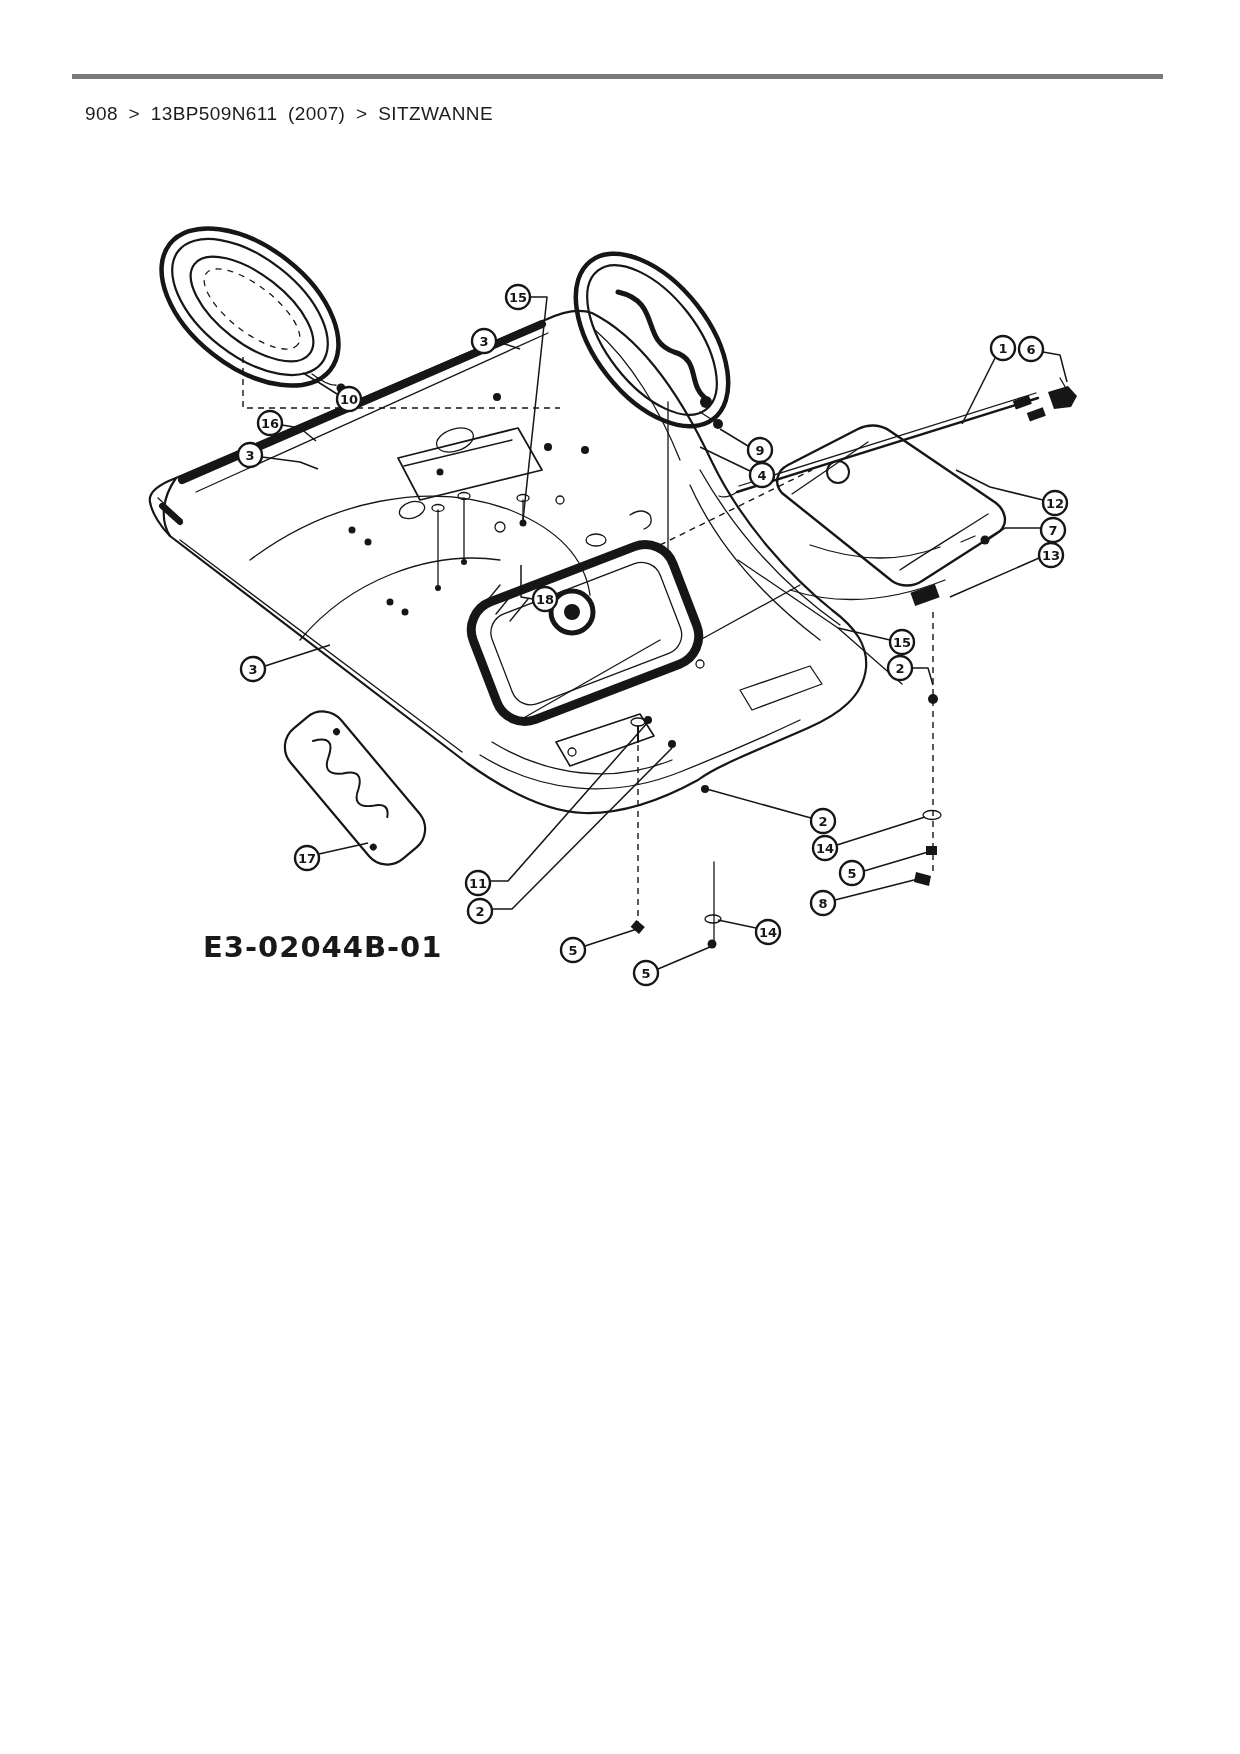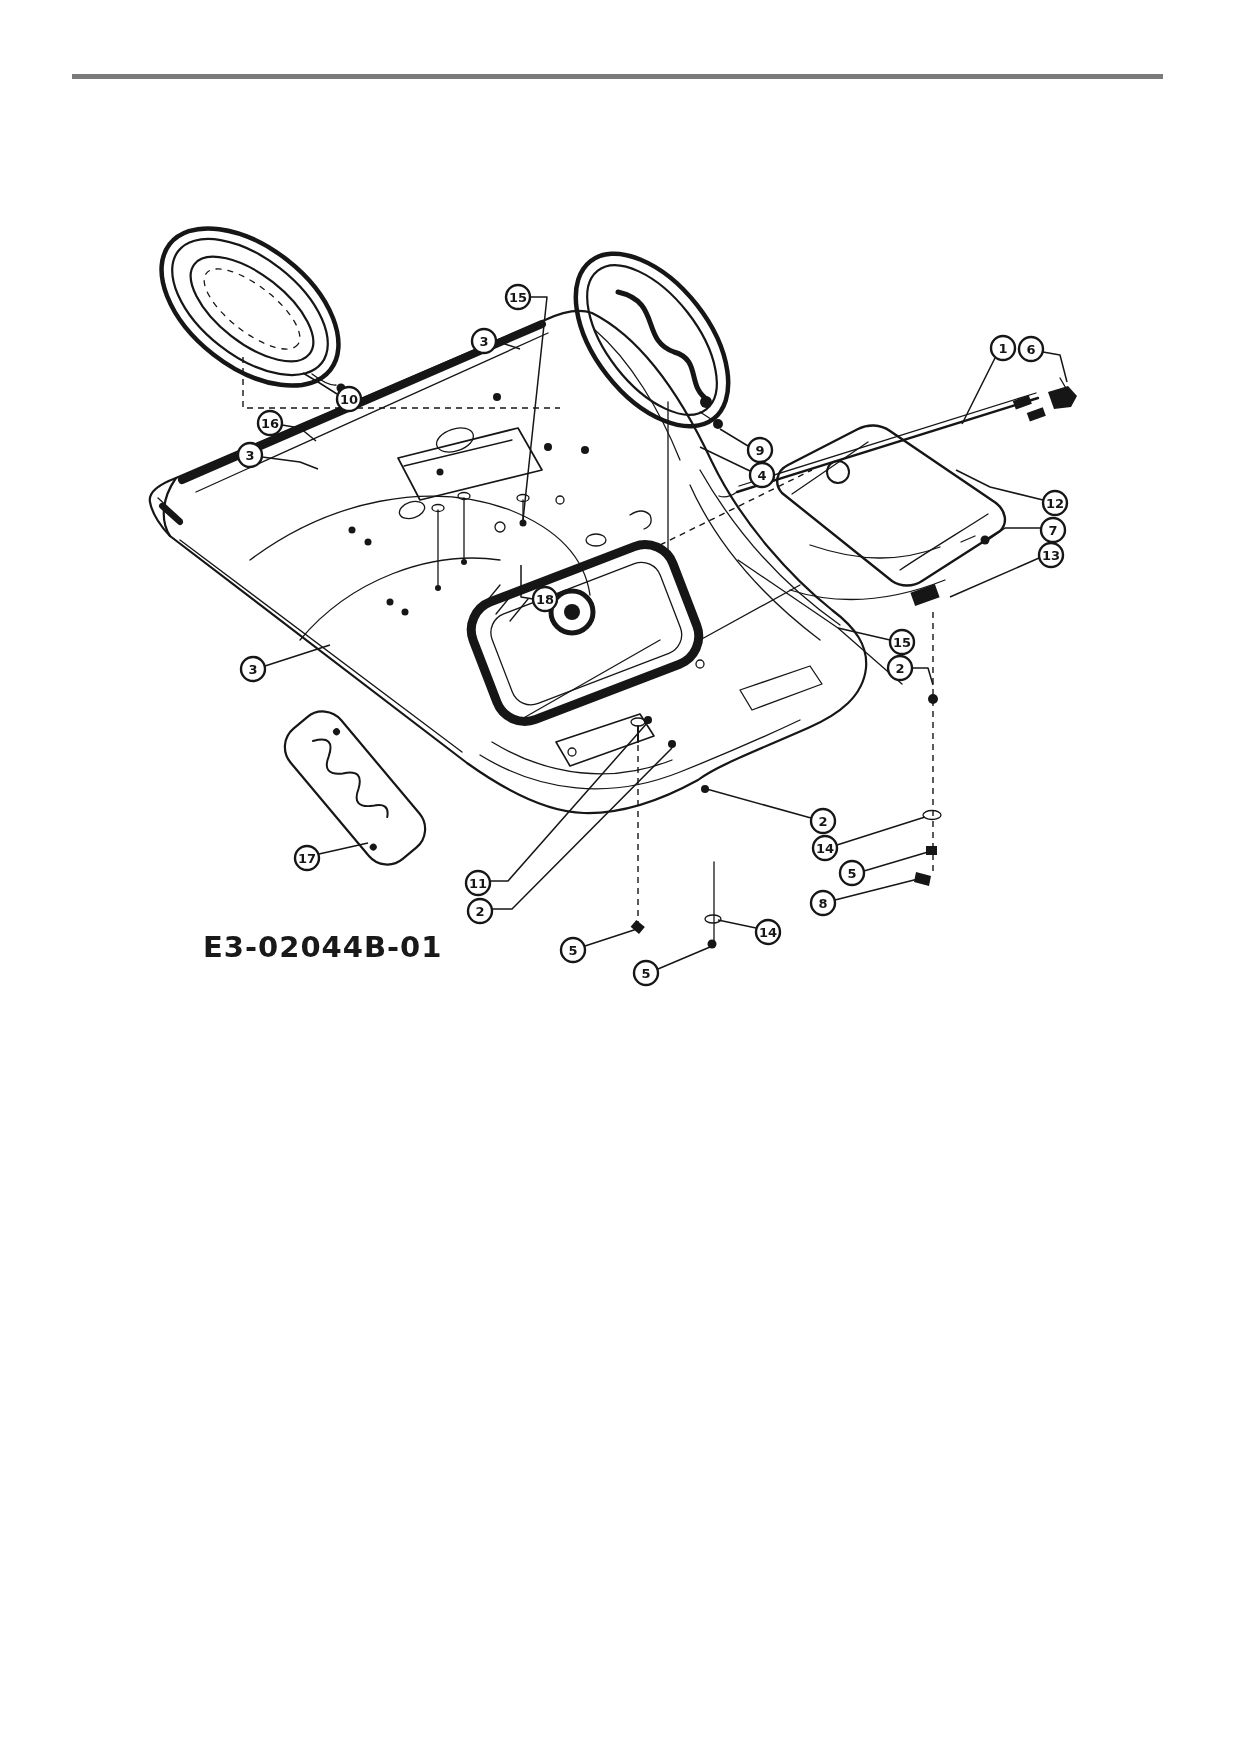--- a/index.html
+++ b/index.html
@@ -18,20 +18,21 @@
   .co-circle{fill:#fff;stroke:#161616;stroke-width:2.4px;}
   .co-num{font:bold 13px "DejaVu Sans",sans-serif;fill:#161616;text-anchor:middle;}
   .fig-code{font:bold 29px "DejaVu Sans",sans-serif;fill:#191919;letter-spacing:1px;}
 </style>
 </head>
 <body>
 
 <div id="page">
 
   <div id="top-rule"></div>
+  <div id="breadcrumb">908 &gt; 13BP509N611 (2007) &gt; SITZWANNE</div>
 
   <svg id="diagram-svg" width="1240" height="1754" viewBox="0 0 1240 1754">
 
     <g>
       <ellipse class="ln" cx="250" cy="307" rx="102" ry="60" transform="rotate(38 250 307)" style="stroke-width:4.5"></ellipse>
       <ellipse class="ln" cx="250" cy="307" rx="91" ry="49" transform="rotate(38 250 307)"></ellipse>
       <ellipse class="ln" cx="252" cy="309" rx="73" ry="34" transform="rotate(38 252 309)"></ellipse>
       <ellipse class="th" cx="252" cy="309" rx="58" ry="23" transform="rotate(38 252 309)" stroke-dasharray="5 7"></ellipse>
       <path class="th" d="M312,374 q16,12 24,11"></path>
       <circle class="dk" cx="341" cy="388" r="4.5"></circle>

